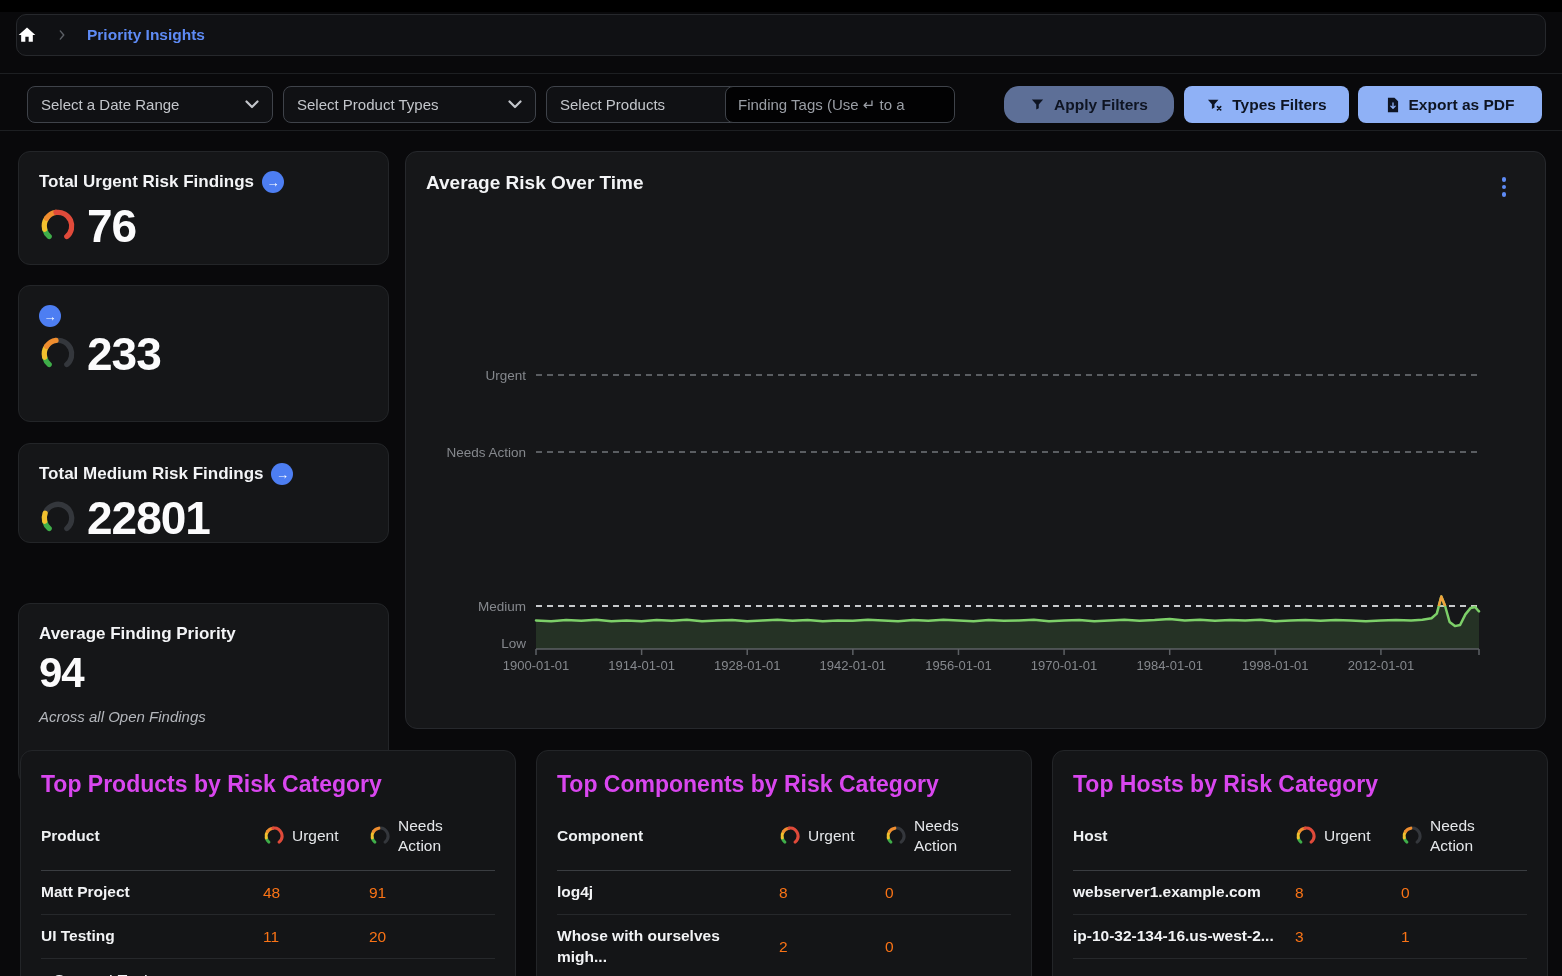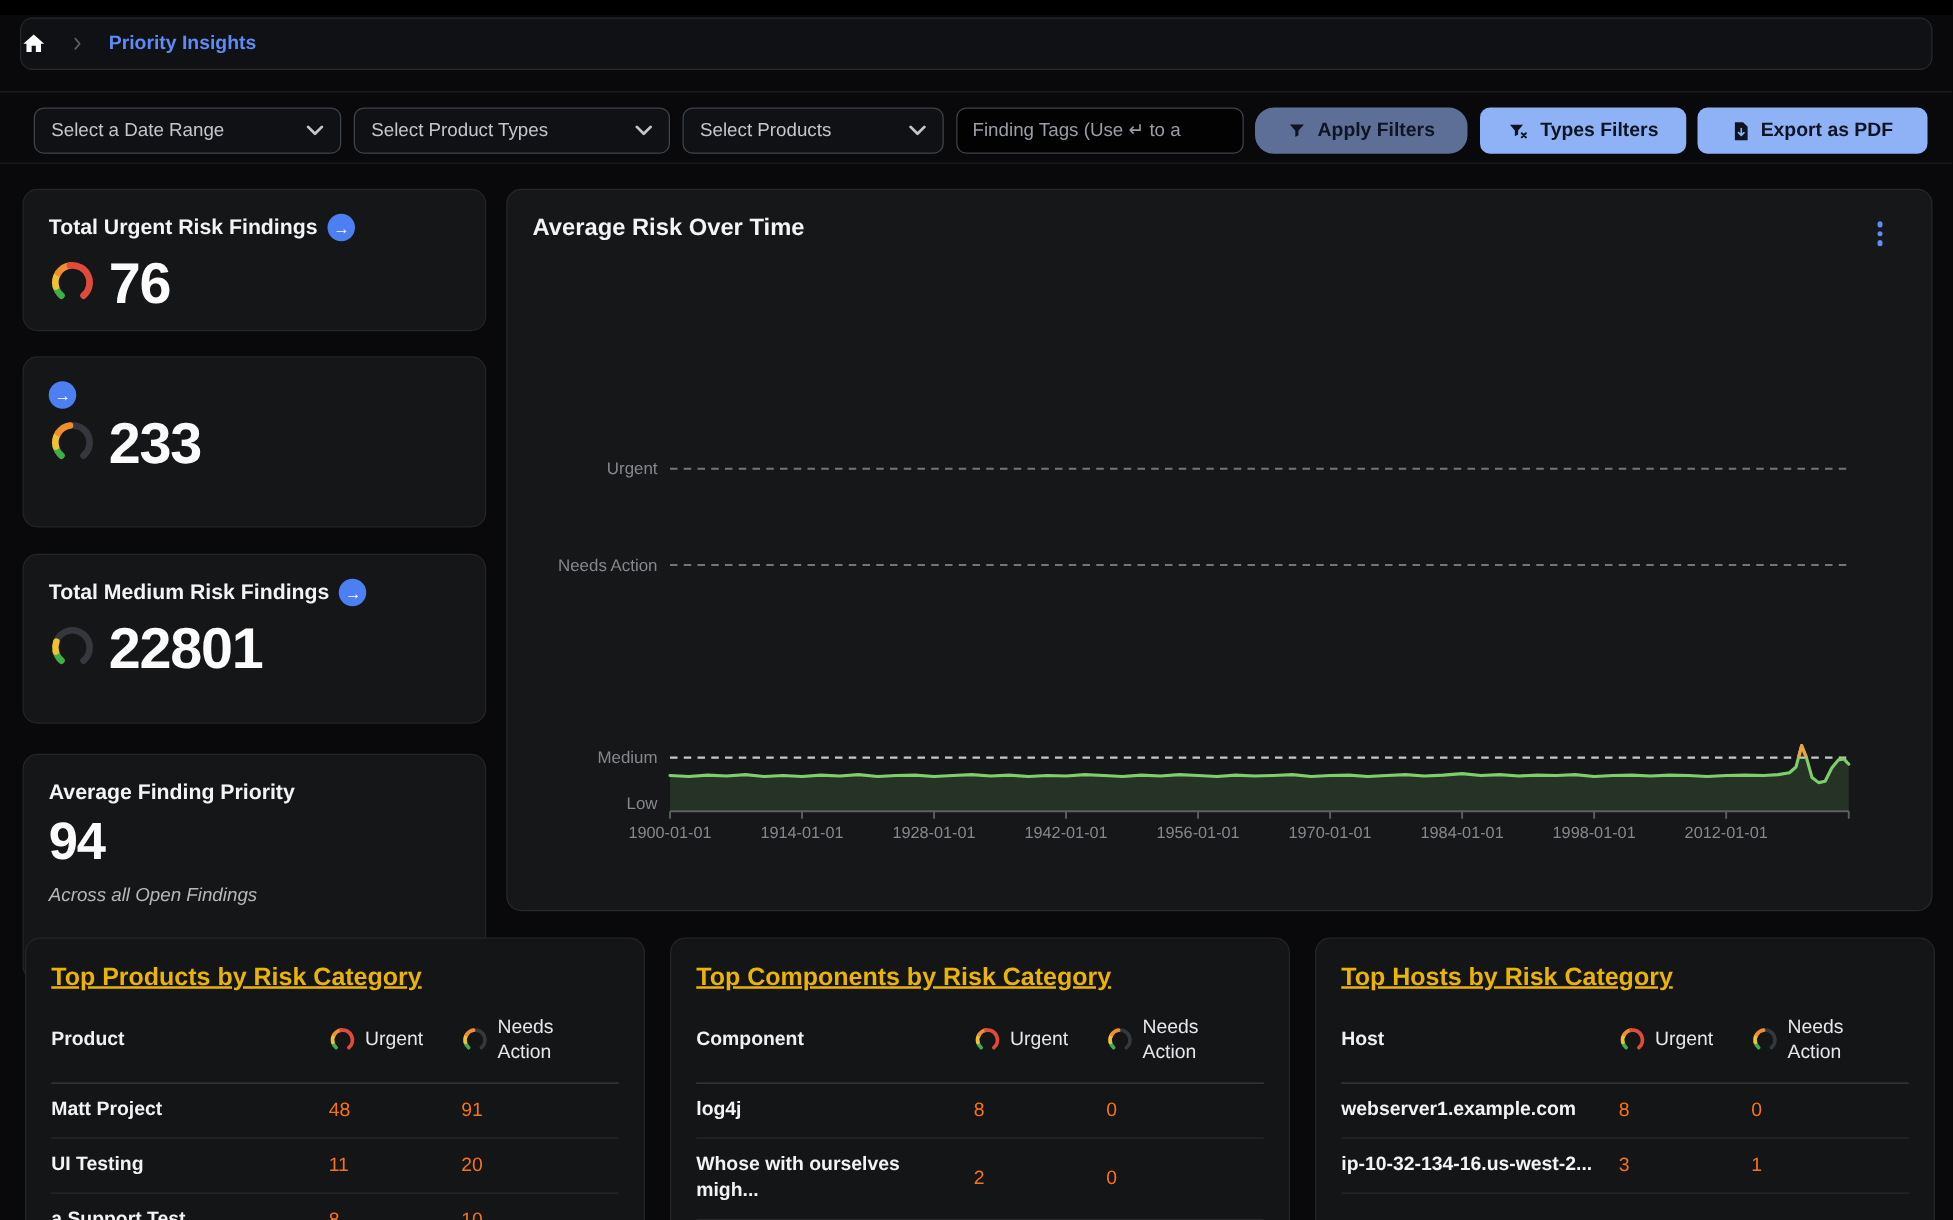--- a/index.html
+++ b/index.html
@@ -46,21 +46,21 @@
     background:#161719; border:1px solid #26282c; border-radius:12px; }
   .chart-title { position:absolute; left:20px; top:20px; font-size:19px; font-weight:700; color:#f3f4f6; }
   .kebab { position:absolute; right:32px; top:22px; width:18px; height:26px; display:flex; flex-direction:column;
     align-items:center; justify-content:center; gap:3px; cursor:pointer; }
   .kebab i { width:4.5px; height:4.5px; border-radius:50%; background:#5e8bf5; }
 
   
   .tpanel { position:absolute; top:750px; width:496px; height:260px; background:#141517;
     border:1px solid #232528; border-radius:12px 12px 0 0; overflow:hidden; }
   .tpanel.p0 { left:20px; } .tpanel.p1 { left:536px; } .tpanel.p2 { left:1052px; }
-  .tpanel-title { padding:20px 20px 6px; font-size:20px; font-weight:700; color:#eab308;text-decoration:underline; }
+  .tpanel-title { padding:20px 20px 6px; font-size:23px; font-weight:700; color:#d946ef; }
   .thead, .trow { display:grid; grid-template-columns:1fr 106px 126px; margin:0 20px; align-items:center; }
   .thead { padding:12px 0 14px; border-bottom:1px solid #3a3d41; }
   .th-first { font-size:15.5px; font-weight:700; color:#eef0f2; }
   .th { display:flex; align-items:center; gap:7px; font-size:15.5px; color:#e5e7ea; }
   .th .wrap { width:62px; line-height:1.3; }
   .trow { padding:11px 0; border-bottom:1px solid #26282b; }
   .tname { font-size:15.5px; font-weight:700; color:#f2f3f5; line-height:1.35; padding-right:10px; word-break:break-word; }
   .tnum { font-size:15.5px; color:#f97316; cursor:pointer; }
 
   svg { display:block; }
@@ -97,21 +97,21 @@
     <svg width="14" height="9" viewBox="0 0 14 9">
         <polyline points="1.5 1.5 7 7 12.5 1.5" fill="none" stroke="#c3c6cb" stroke-width="2.2" stroke-linecap="round" stroke-linejoin="round"></polyline>
       </svg>
   </div>
   <div class="dd" style="left:546px;width:209px;">
     <span>Select Products</span>
     <svg width="14" height="9" viewBox="0 0 14 9">
         <polyline points="1.5 1.5 7 7 12.5 1.5" fill="none" stroke="#c3c6cb" stroke-width="2.2" stroke-linecap="round" stroke-linejoin="round"></polyline>
       </svg>
   </div>
-  <input class="tag-input" style="left: 765px; width: 230px;" placeholder="Finding Tags (Use ↵ to a">
+  <input class="tag-input" style="left: 725px; width: 230px;" placeholder="Finding Tags (Use ↵ to a">
   <button class="btn apply" style="left:1004px;width:170px;border-radius:15px;">
     <svg width="15" height="15" viewBox="0 0 24 24">
         <path d="M3 4h18l-7 8v6l-4 2v-8L3 4z" fill="#0e1422"></path>
       </svg>
     <span>Apply Filters</span>
   </button>
   <button class="btn light" style="left:1184px;width:165px;">
     <svg width="17" height="16" viewBox="0 0 26 24">
         <path d="M3 4h16l-6 7v5l-4 2v-7L3 4z" fill="#0e1422"></path>
         <path d="M17.5 14.5l5 5M22.5 14.5l-5 5" stroke="#0e1422" stroke-width="2.4" stroke-linecap="round"></path>
@@ -155,21 +155,21 @@
           <path d="M 16.10 5.14 A 13 13 0 0 1 26.36 27.96" stroke="#34373c" stroke-width="5" fill="none" stroke-linecap="round"></path>
           <path d="M 9.64 27.96 A 13 13 0 0 1 5.36 21.06" stroke="#3fae49" stroke-width="5" fill="none" stroke-linecap="round"></path>
           <path d="M 5.36 21.06 A 13 13 0 0 1 7.22 10.73" stroke="#f2c12e" stroke-width="5" fill="none" stroke-linecap="round"></path>
           <path d="M 7.22 10.73 A 13 13 0 0 1 16.10 5.14" stroke="#ef8d2f" stroke-width="5" fill="none" stroke-linecap="round"></path>
         </svg>
       </span>
     <span class="stat-value">233</span>
   </div>
 </div>
 
-<div class="card" style="top:443px;height:136px;">
+<div class="card" style="top:443px;height:100px;">
   <div class="card-title-row">
     <span class="card-title">Total Medium Risk Findings</span>
     <span class="arrow-badge">→</span>
   </div>
   <div class="stat-row">
     <span>
         <svg viewBox="0 0 36 36" width="38" height="38">
           <path d="M 5.78 13.55 A 13 13 0 1 1 26.36 27.96" stroke="#34373c" stroke-width="5" fill="none" stroke-linecap="round"></path>
           <path d="M 9.64 27.96 A 13 13 0 0 1 5.36 21.06" stroke="#3fae49" stroke-width="5" fill="none" stroke-linecap="round"></path>
           <path d="M 5.36 21.06 A 13 13 0 0 1 5.78 13.55" stroke="#f2c12e" stroke-width="5" fill="none" stroke-linecap="round"></path>

